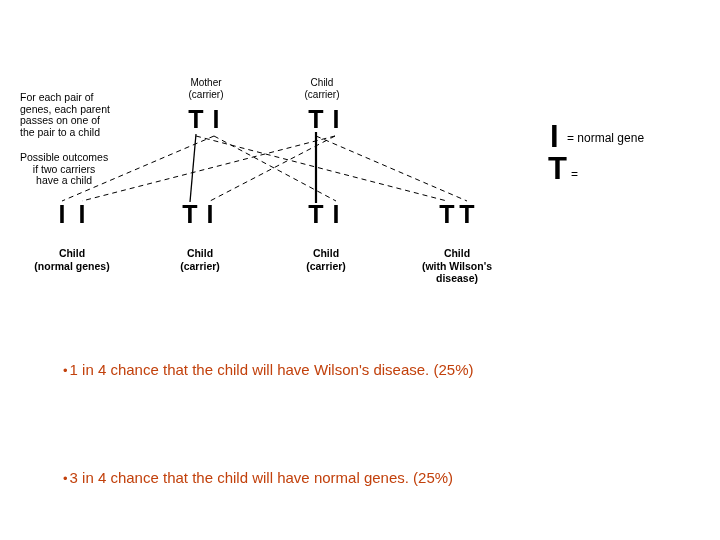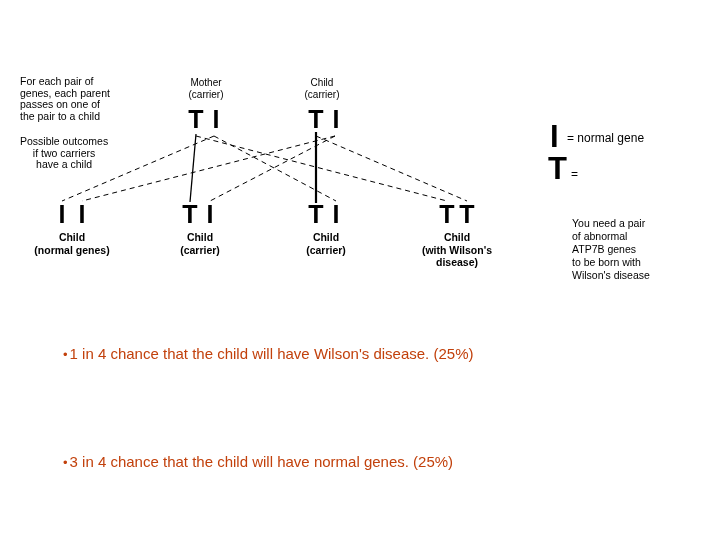--- a/index.html
+++ b/index.html
@@ -6,21 +6,21 @@
   .slide {
     position: relative;
     width: 720px;
     height: 540px;
     background: #ffffff;
     color: #000000;
     font-family: "Liberation Sans", sans-serif;
     overflow: hidden;
   }
   .abs { position: absolute; }
-  .pre { white-space: pre-line; }
+  .pre { white-space: pre-line; margin-top: 16px; }
   .lines-svg { position: absolute; left: 0; top: 0; width: 720px; height: 540px; }
   .smalltext { font-size: 10.5px; line-height: 11.5px; color: #000; }
   .person-label { width: 100px; text-align: center; font-size: 10px; line-height: 11.5px; }
   .child-label { width: 110px; text-align: center; font-size: 10.5px; line-height: 12.5px; font-weight: bold; }
   .alleles { display: flex; }
   .allele {
     display: inline-block;
     width: 20px;
     text-align: center;
     font-size: 25px;
@@ -108,25 +108,20 @@
   <div class="abs child-label pre" style="left:402px; top:231px;">Child
 (with Wilson's
 disease)</div>
 
   <div class="abs legend-symbol" style="left:550px; top:121px;">I</div>
   <div class="abs legend-small" style="left:567px; top:131px;">= normal gene</div>
 
   <div class="abs legend-symbol" style="left:548px; top:153px;">T</div>
   <div class="abs legend-small" style="left:571px; top:167px;">=</div>
 
-  <div class="abs legend-note pre" style="left:572px; top:217px;">You need a pair
-of abnormal
-ATP7B genes
-to be born with
-Wilson's disease</div>
 
   <div class="abs bullet pre" style="left:63px; top:321px;">
     <span class="marker">•</span><span>1 in 4 chance that the child will have Wilson's disease. (25%)</span>
   </div>
   <div class="abs bullet pre" style="left:63px; top:429px;">
     <span class="marker">•</span><span>3 in 4 chance that the child will have normal genes. (25%)</span>
   </div>
 
 </div>
 

